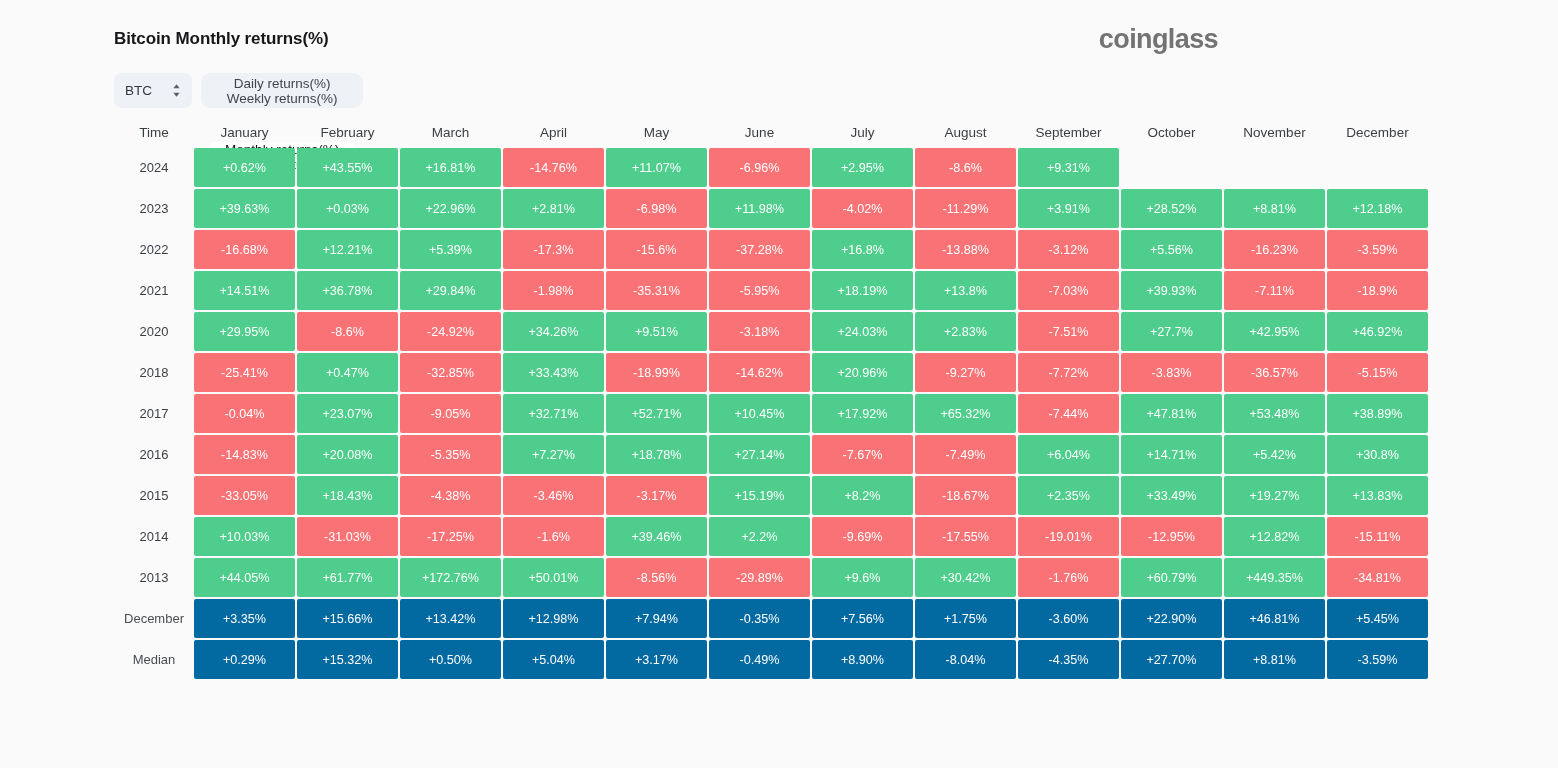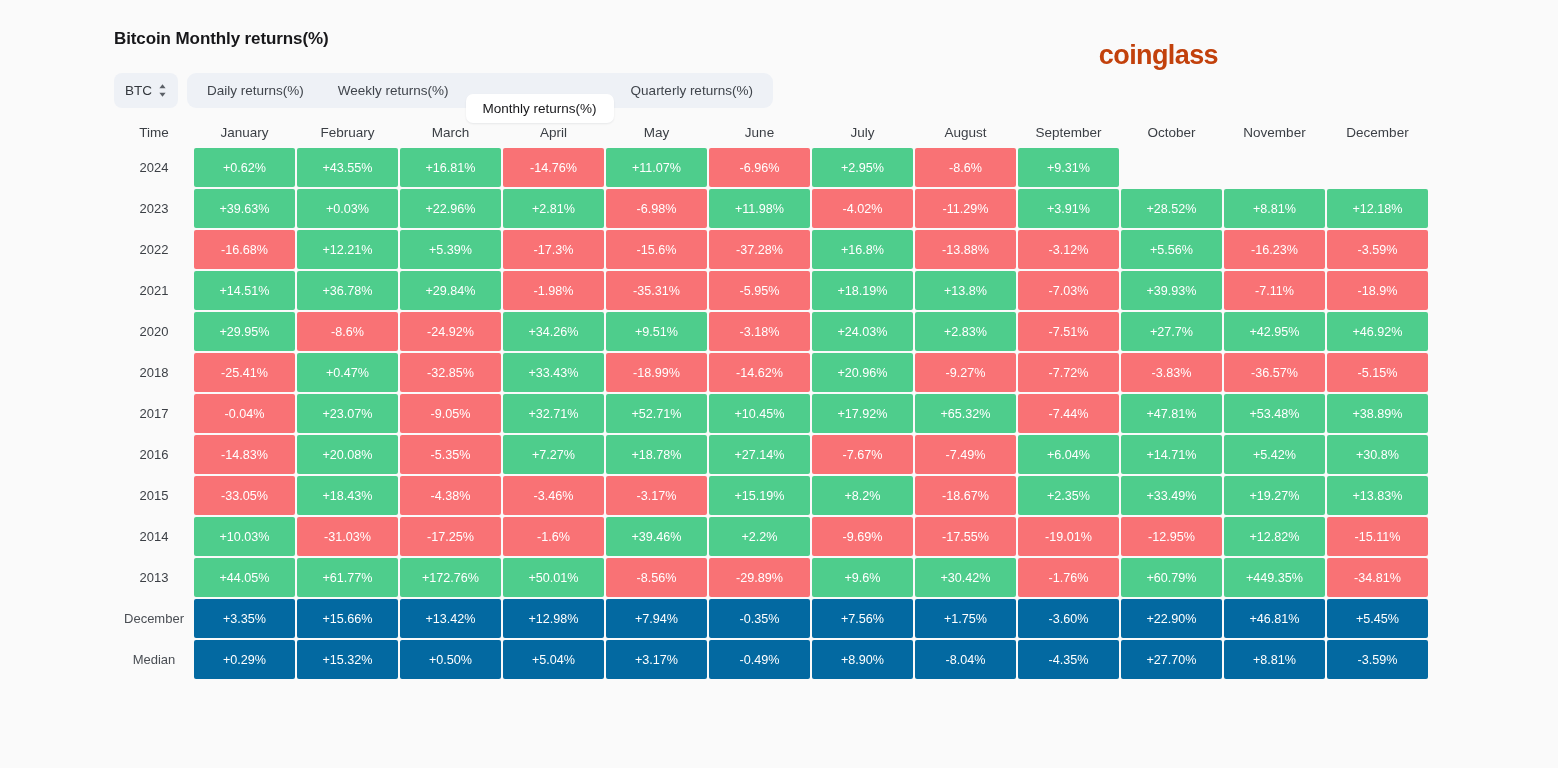--- a/index.html
+++ b/index.html
@@ -38,40 +38,39 @@
     line-height: 34px;
     margin: 0;
     display: inline-block;
   }
   .brand {
     position: absolute;
     right: 0;
     top: 0;
     font-size: 27px;
     font-weight: bold;
-    color: #c2410c;
+    color: #737373;
     letter-spacing: -0.6px;
     line-height: 34px;
-    margin-top: 16px;
   }
 
   
   .controls {
     position: absolute;
     left: 114px;
     top: 73px;
     display: flex;
     align-items: center;
     gap: 9px;
   }
   .symbol-select {
     display: flex;
     align-items: center;
     justify-content: center;
-    gap: 6px;
+    gap: 20px;
     height: 35px;
     padding: 0 11px;
     background: #eef1f6;
     border-radius: 8px;
     font-size: 13.5px;
     color: #33373d;
     cursor: pointer;
     min-width: 64px;
   }
   .symbol-select .chev {
@@ -84,20 +83,21 @@
   }
   .symbol-select .chev svg { display: block; }
 
   .tabs {
     display: flex;
     align-items: center;
     height: 35px;
     background: #eef1f6;
     border-radius: 9px;
     padding: 3px;
+    flex-direction: column;
   }
   .tab {
     height: 29px;
     padding: 0 17px;
     display: flex;
     align-items: center;
     justify-content: center;
     font-size: 13.5px;
     color: #40454c;
     border-radius: 7px;

